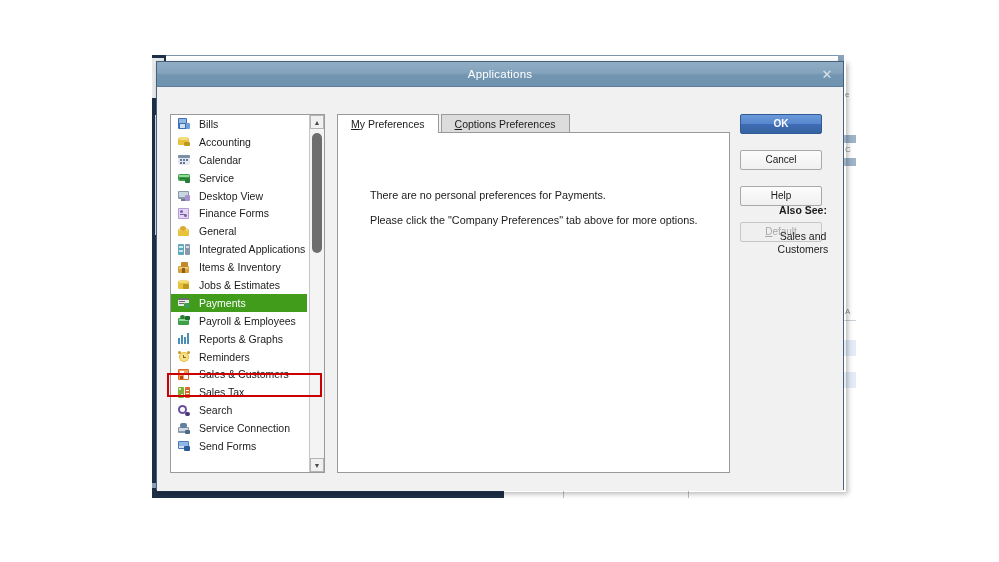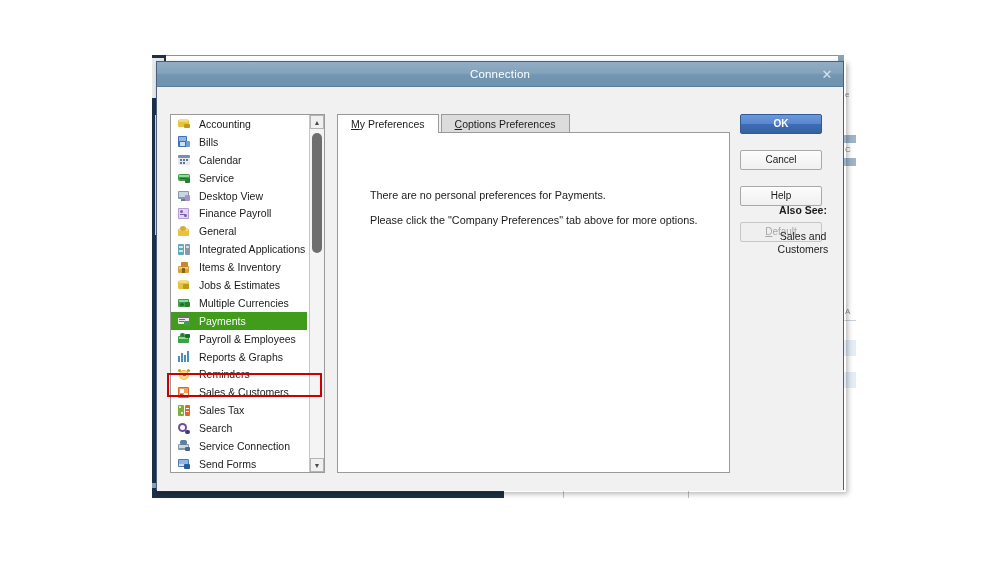--- a/index.html
+++ b/index.html
@@ -419,44 +419,44 @@
   <div class="bg-bottombar2"></div>
   <div class="bg-bottomlight"></div>
   <div class="bg-bottombar"></div>
   <div class="bg-tick" style="left:563px;"></div>
   <div class="bg-tick" style="left:688px;"></div>
 
   <div class="dlg-shadow"></div>
   <div class="dialog">
 
     <div class="titlebar">
-      <span class="title-text">Connection</span>
+      <span class="title-text">Applications</span>
       <span class="close-btn">✕</span>
     </div>
 
     <div class="dialog-body">
 
       <div class="list-wrap">
         <div class="list-scroll" id="listScroll">
-            <div class="list-item">
-              <span class="ic">
-                <i style="left:1px;top:3px;width:11px;height:7px;background:#e8c23a;border-radius:1px;"></i>
-                <i style="left:2px;top:2px;width:9px;height:3px;background:#f4dc7a;border-radius:1px;"></i>
-                <i style="left:7px;top:7px;width:6px;height:4px;background:#b99a1e;border-radius:1px;"></i>
-              </span>
-              <span class="lbl">Accounting</span>
-            </div>
             <div class="list-item">
               <span class="ic">
                 <i style="left:1px;top:1px;width:9px;height:11px;background:#3f6fb5;border-radius:1px;"></i>
                 <i style="left:2px;top:2px;width:7px;height:4px;background:#8fb6e4;"></i>
                 <i style="left:3px;top:7px;width:5px;height:4px;background:#cfe0f3;"></i>
                 <i style="left:9px;top:6px;width:4px;height:6px;background:#6f9fd8;border-radius:1px;"></i>
               </span>
               <span class="lbl">Bills</span>
+            </div>
+            <div class="list-item">
+              <span class="ic">
+                <i style="left:1px;top:3px;width:11px;height:7px;background:#e8c23a;border-radius:1px;"></i>
+                <i style="left:2px;top:2px;width:9px;height:3px;background:#f4dc7a;border-radius:1px;"></i>
+                <i style="left:7px;top:7px;width:6px;height:4px;background:#b99a1e;border-radius:1px;"></i>
+              </span>
+              <span class="lbl">Accounting</span>
             </div>
             <div class="list-item">
               <span class="ic">
                 <i style="left:1px;top:2px;width:12px;height:10px;background:#e9e9ef;border-radius:1px;"></i>
                 <i style="left:1px;top:2px;width:12px;height:3px;background:#7a8fa8;border-radius:1px;"></i>
                 <i style="left:3px;top:6px;width:2px;height:2px;background:#5a7b9c;"></i>
                 <i style="left:6px;top:6px;width:2px;height:2px;background:#5a7b9c;"></i>
                 <i style="left:9px;top:6px;width:2px;height:2px;background:#5a7b9c;"></i>
                 <i style="left:3px;top:9px;width:2px;height:2px;background:#5a7b9c;"></i>
                 <i style="left:6px;top:9px;width:2px;height:2px;background:#5a7b9c;"></i>
@@ -482,21 +482,21 @@
               <span class="lbl">Desktop View</span>
             </div>
             <div class="list-item">
               <span class="ic">
                 <i style="left:1px;top:1px;width:11px;height:11px;background:#b49bd8;border-radius:1px;"></i>
                 <i style="left:2px;top:2px;width:9px;height:9px;background:#e2d6f3;"></i>
                 <i style="left:3px;top:3px;width:3px;height:3px;background:#7b5fa8;border-radius:50%;"></i>
                 <i style="left:7px;top:7px;width:3px;height:3px;background:#7b5fa8;border-radius:50%;"></i>
                 <i style="left:3px;top:7px;width:6px;height:1px;background:#7b5fa8;"></i>
               </span>
-              <span class="lbl">Finance Payroll</span>
+              <span class="lbl">Finance Forms</span>
             </div>
             <div class="list-item">
               <span class="ic">
                 <i style="left:1px;top:4px;width:11px;height:7px;background:#e8c23a;border-radius:1px;"></i>
                 <i style="left:2px;top:3px;width:9px;height:3px;background:#f4dc7a;border-radius:1px;"></i>
                 <i style="left:3px;top:1px;width:6px;height:5px;background:#d9a93a;border-radius:50%;"></i>
               </span>
               <span class="lbl">General</span>
             </div>
             <div class="list-item">
@@ -518,29 +518,20 @@
               </span>
               <span class="lbl">Items &amp; Inventory</span>
             </div>
             <div class="list-item">
               <span class="ic">
                 <i style="left:1px;top:3px;width:11px;height:8px;background:#e8c23a;border-radius:1px;"></i>
                 <i style="left:2px;top:2px;width:9px;height:3px;background:#f4dc7a;border-radius:1px;"></i>
                 <i style="left:6px;top:6px;width:6px;height:5px;background:#b99a1e;border-radius:1px;"></i>
               </span>
               <span class="lbl">Jobs &amp; Estimates</span>
-            </div>
-            <div class="list-item">
-              <span class="ic">
-                <i style="left:1px;top:3px;width:11px;height:8px;background:#3f9e4a;border-radius:1px;"></i>
-                <i style="left:2px;top:4px;width:9px;height:2px;background:#8ddb96;"></i>
-                <i style="left:3px;top:7px;width:4px;height:3px;background:#1f6b2a;border-radius:50%;"></i>
-                <i style="left:8px;top:6px;width:5px;height:5px;background:#2a7d35;border-radius:1px;"></i>
-              </span>
-              <span class="lbl">Multiple Currencies</span>
             </div>
             <div class="list-item selected">
               <span class="ic">
                 <i style="left:1px;top:2px;width:11px;height:8px;background:#e8e8e8;border-radius:1px;"></i>
                 <i style="left:1px;top:2px;width:11px;height:2px;background:#6f6f6f;"></i>
                 <i style="left:2px;top:5px;width:6px;height:1px;background:#6f6f6f;"></i>
                 <i style="left:2px;top:7px;width:5px;height:1px;background:#6f6f6f;"></i>
                 <i style="left:7px;top:7px;width:6px;height:5px;background:#3f9e4a;border-radius:1px;"></i>
               </span>
               <span class="lbl">Payments</span>

